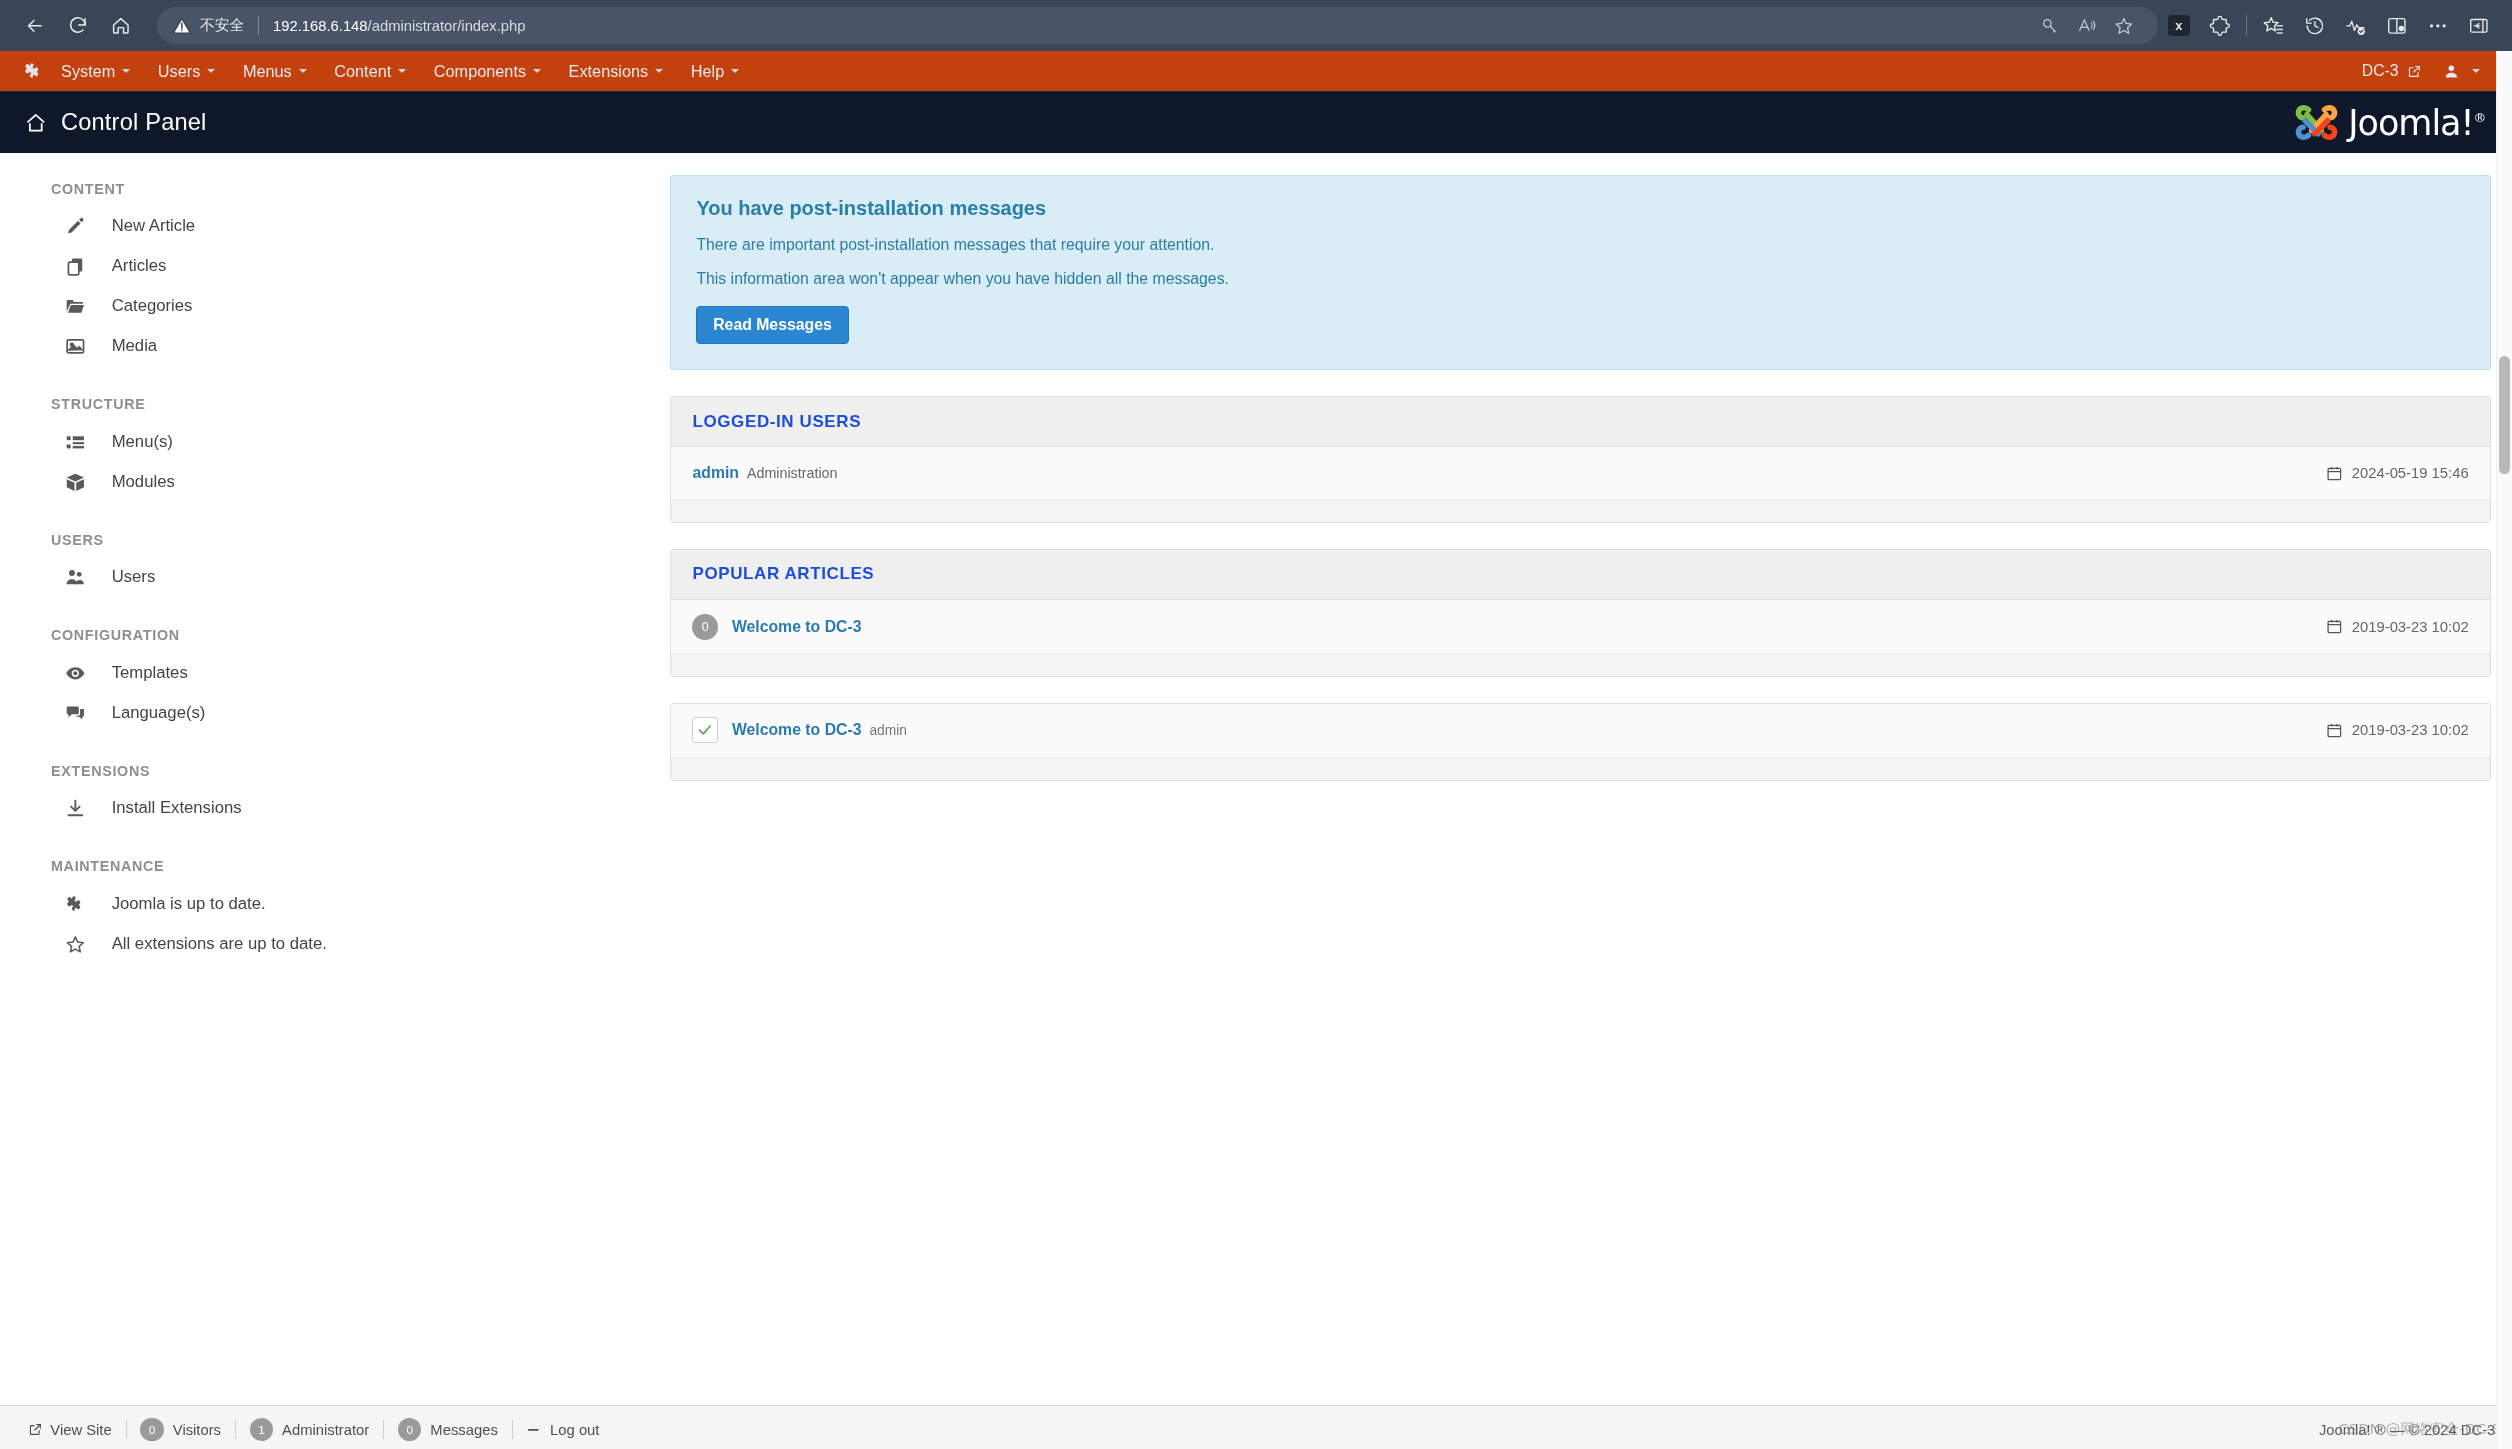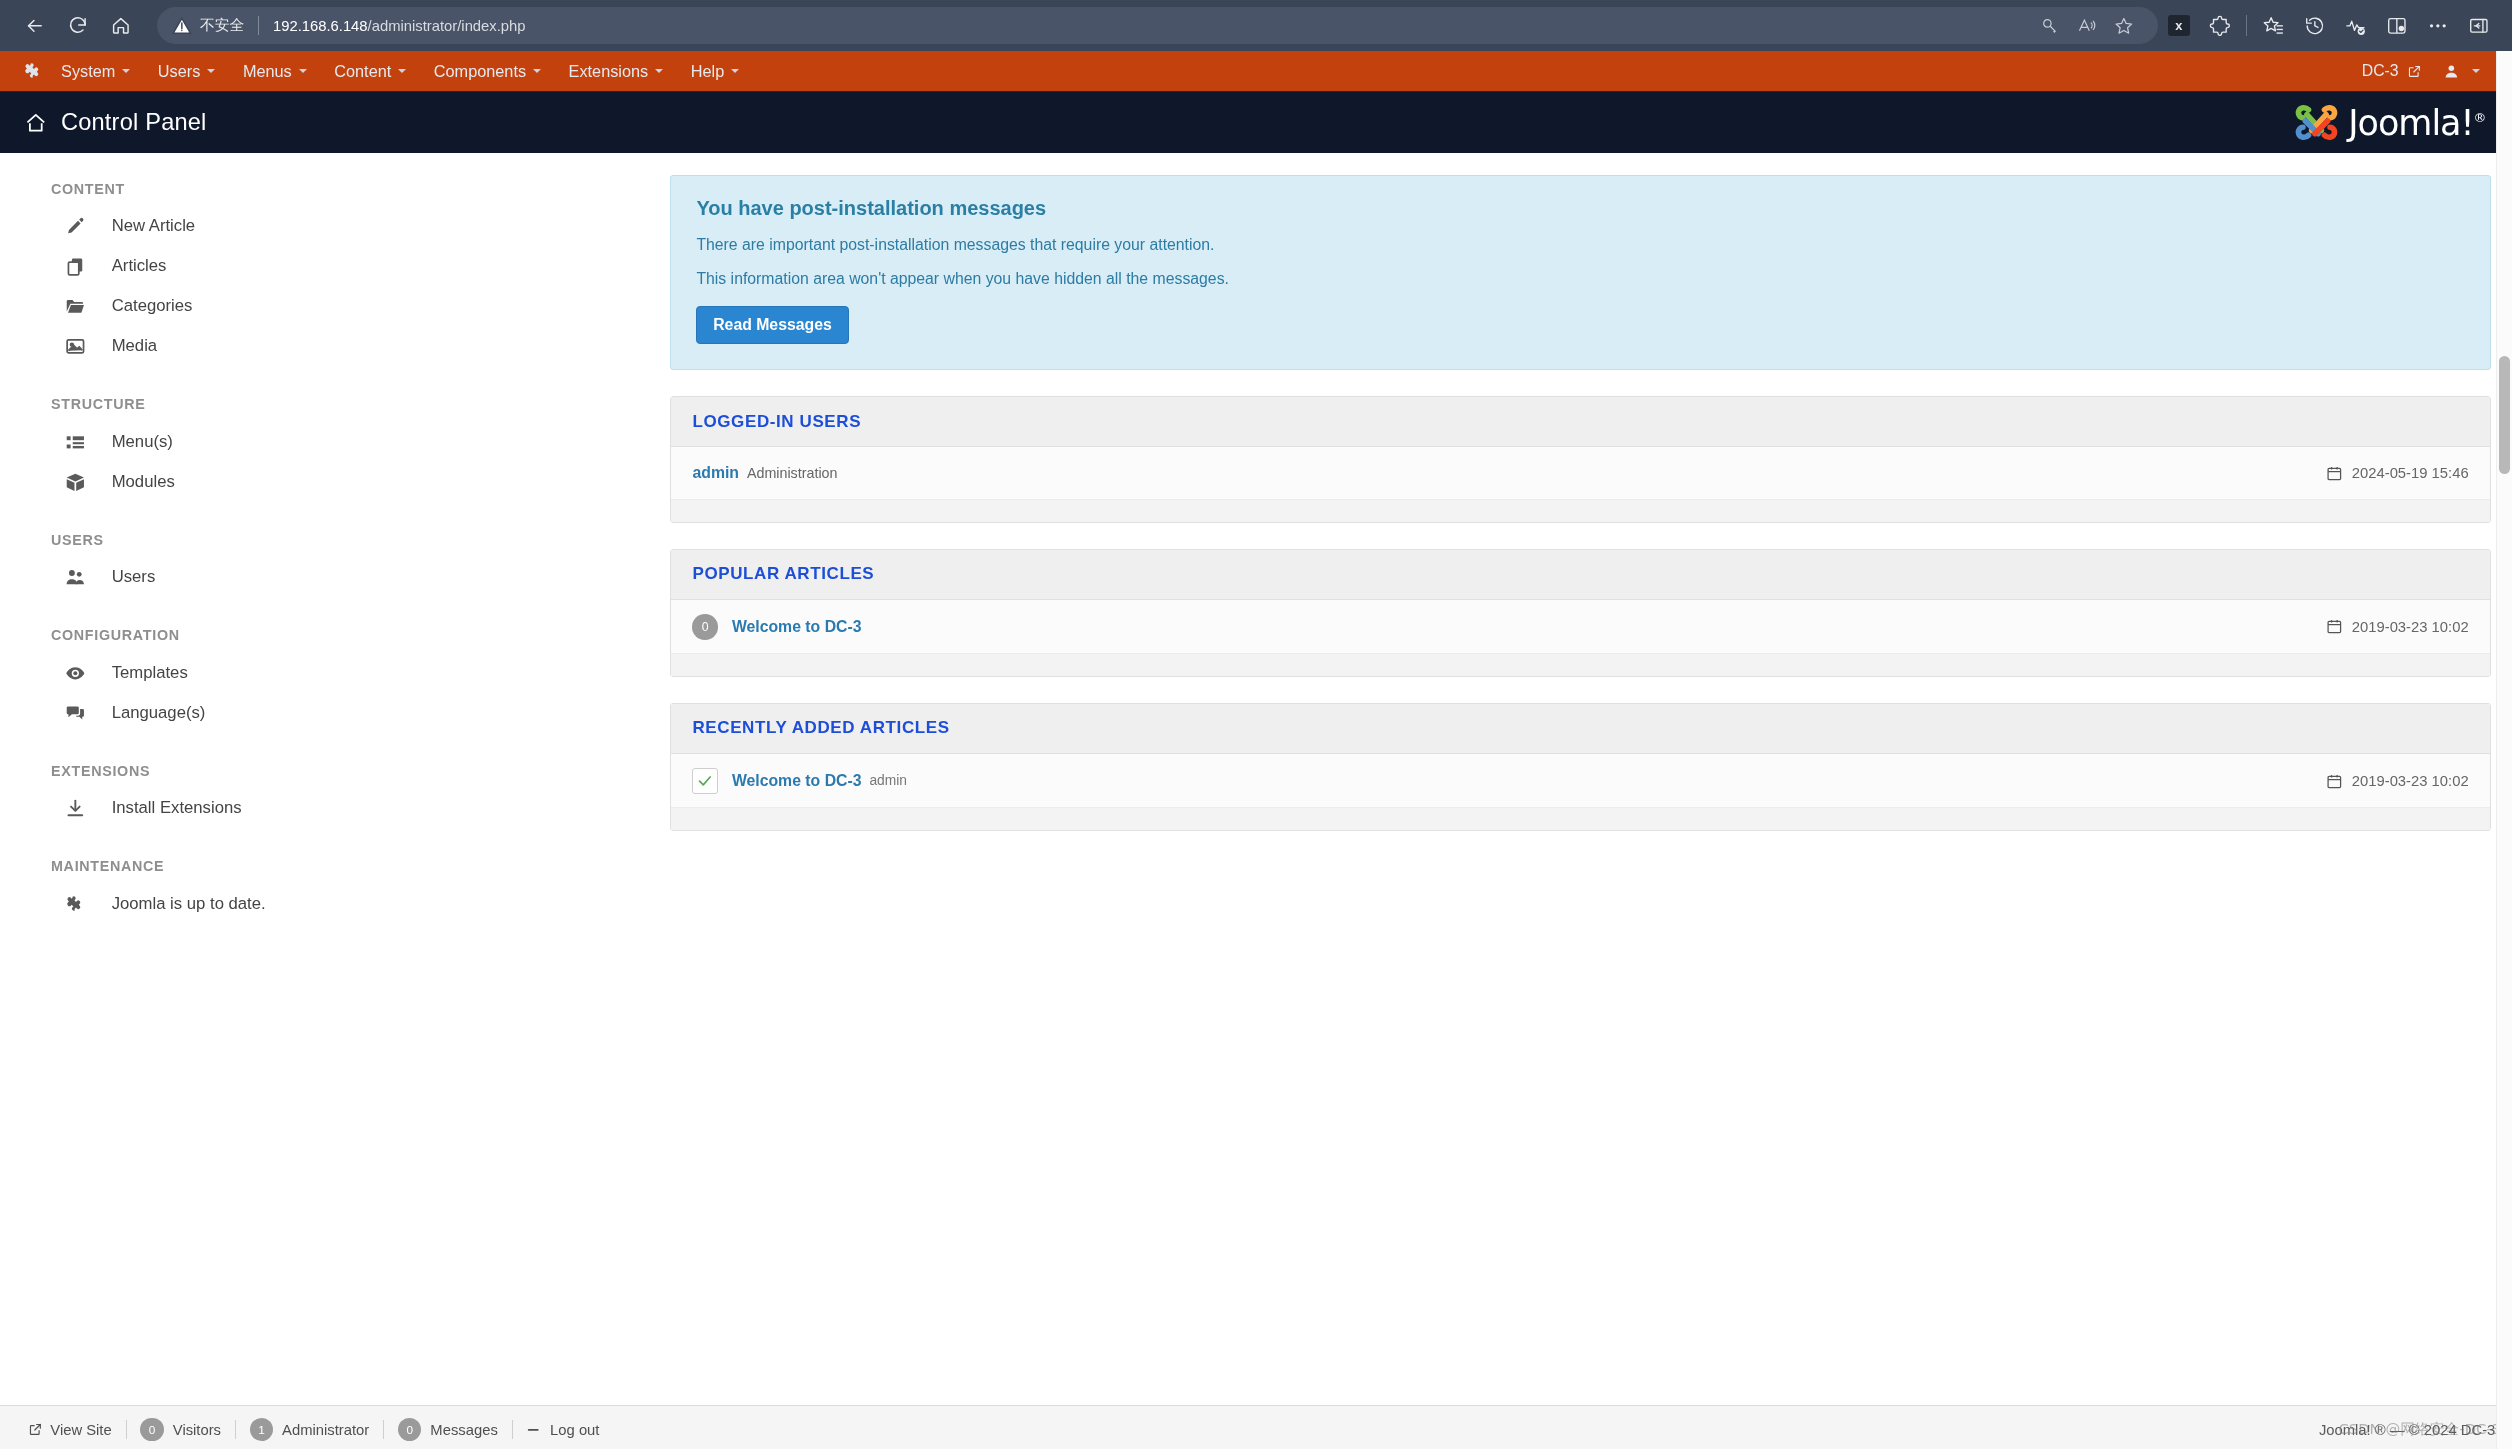--- a/index.html
+++ b/index.html
@@ -534,20 +534,28 @@
     </div>
 
     <div class="side-head sp">MAINTENANCE</div>
     <div class="side-item static">
       <span class="side-ico">
         <svg width="19.7" height="19.7" viewBox="0 0 24 24" fill="currentColor">
             <path d="M9.2 3.2a2.4 2.4 0 0 1 3.3 3.4l-1.1 1.1 2 2 1.1-1.1a2.4 2.4 0 1 1 3.4 3.4l-1.1 1.1 1.1 1.1a2.4 2.4 0 1 1-3.4 3.4l-1.1-1.1-2 2 1.1 1.1a2.4 2.4 0 1 1-3.4-3.4l1.1-1.1-2-2-1.1 1.1A2.4 2.4 0 1 1 3.7 10.2l1.1-1.1-1.1-1.1a2.4 2.4 0 0 1 3.4-3.4l1.1 1.1 1-1.5z"></path>
           </svg>
       </span>
       <span class="side-label">Joomla is up to date.</span>
+    </div>
+    <div class="side-item static">
+      <span class="side-ico">
+        <svg width="20.7" height="20.7" viewBox="0 0 24 24" fill="none" stroke="currentColor" stroke-width="1.8" stroke-linejoin="round">
+            <polygon points="12,3.5 14.7,9.4 21.2,10.1 16.4,14.4 17.7,20.8 12,17.5 6.3,20.8 7.6,14.4 2.8,10.1 9.3,9.4"></polygon>
+          </svg>
+      </span>
+      <span class="side-label">All extensions are up to date.</span>
     </div>
   </div>
 
   <div class="main">
 
     <div class="alert">
       <div class="alert-title">You have post-installation messages</div>
       <div class="alert-line">There are important post-installation messages that require your attention.</div>
       <div class="alert-line">This information area won't appear when you have hidden all the messages.</div>
       <span class="alert-btn">Read Messages</span>
@@ -591,21 +599,20 @@
                 <line x1="16" y1="3" x2="16" y2="6.5"></line>
               </svg>
           </span>
           <span>2019-03-23 10:02</span>
         </span>
       </div>
       <div class="panel-foot"></div>
     </div>
 
     <div class="panel">
-      <div class="panel-head">RECENTLY ADDED ARTICLES</div>
       <div class="panel-row">
         <span class="row-left">
           <span class="check-box">
             <svg width="15.8" height="15.8" viewBox="0 0 24 24" fill="none" stroke="currentColor" stroke-width="2.6" stroke-linecap="round" stroke-linejoin="round">
                 <polyline points="4,12.5 9.5,18 20,6"></polyline>
               </svg>
           </span>
           <span class="art-link">Welcome to DC-3</span>
           <span class="art-author">admin</span>
         </span>

